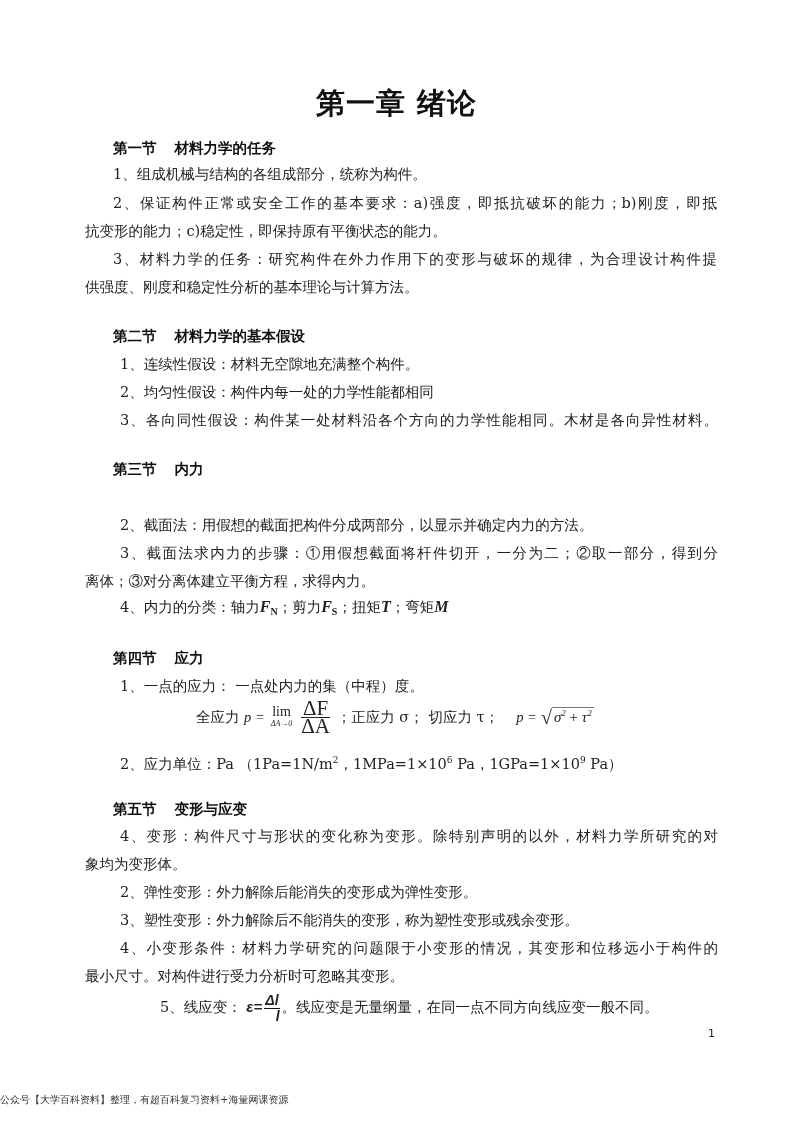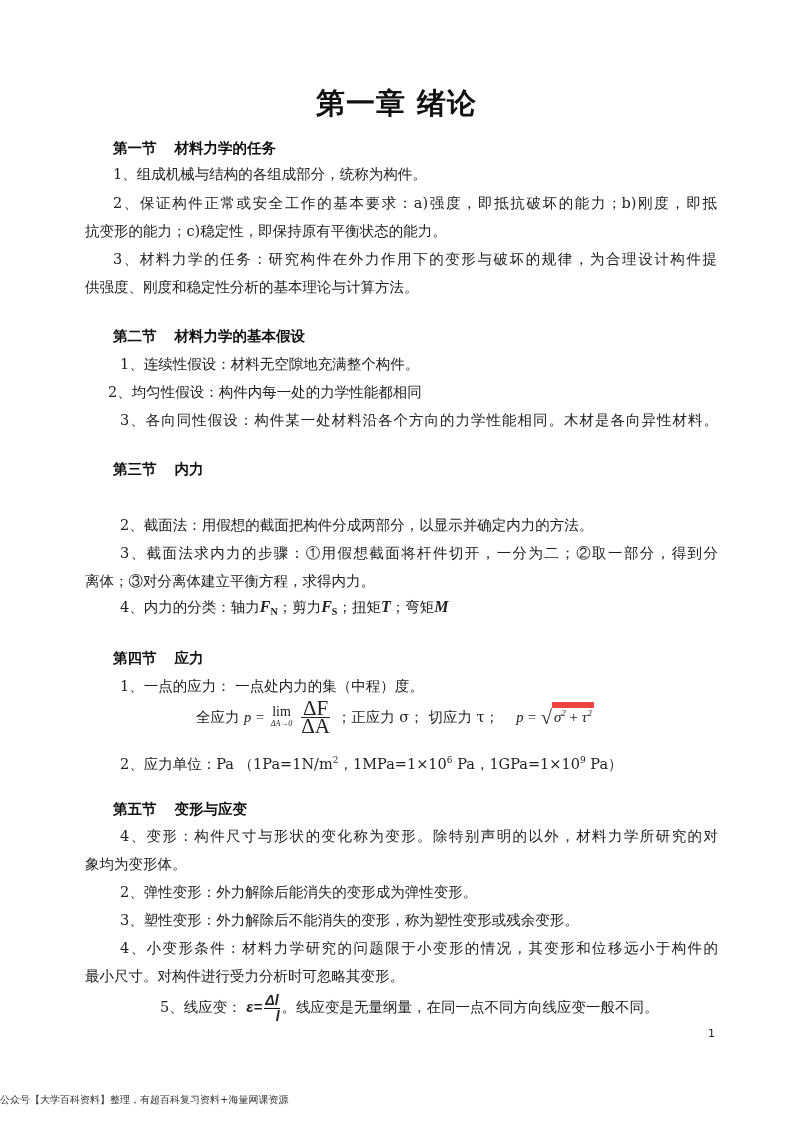--- a/index.html
+++ b/index.html
@@ -34,21 +34,21 @@
     .formula-row { position: absolute; left: 196px; top: 700px; height: 40px; font-size: 14.5px; color: #222; white-space: nowrap; }
     .formula-row > span { display: inline-block; vertical-align: middle; }
     .lim { display: inline-block; text-align: center; line-height: 12px; vertical-align: middle; margin: 0 2px; }
     .lim .l1 { font-family: "Liberation Serif", serif; font-size: 14px; display: block; }
     .lim .l2 { font-family: "Liberation Serif", serif; font-size: 8px; font-style: italic; display: block; }
     .frac { display: inline-block; text-align: center; vertical-align: middle; margin: 0 2px; font-family: "Liberation Serif", serif; font-size: 21px; }
     .frac .num { display: block; border-bottom: 1px solid #222; padding: 0 2px; line-height: 17px; }
     .frac .den { display: block; line-height: 17px; }
     .sqrt { display: inline-block; font-family: "Liberation Serif", serif; font-size: 15px; }
     .sqrt .rad { font-size: 20px; vertical-align: -2px; }
-    .sqrt .body { border-top: 6px solid #ef4444; padding: 1px 2px 0 2px; font-style: italic; }
+    .sqrt .body { border-top: 1px solid #ef4444; padding: 1px 2px 0 2px; font-style: italic; }
     .eps { font-family: "Liberation Sans", "DejaVu Sans", sans-serif; font-weight: bold; font-style: italic; font-size: 15px; }
     .efrac { display: inline-block; vertical-align: middle; text-align: right; font-family: "Liberation Sans", sans-serif; font-weight: bold; font-style: italic; font-size: 14px; margin: 0 2px; }
     .efrac .num { display: block; border-bottom: 1.5px solid #111; line-height: 15px; padding: 0 1px; }
     .efrac .den { display: block; line-height: 15px; }
     .page-number { position: absolute; left: 708px; top: 1027px; font-size: 11px; font-family: "DejaVu Sans", sans-serif; color: #222; }
     .footer { position: absolute; left: 0; width: 679px; top: 1093px; text-align: left; font-size: 10px; color: #333; font-family: "DejaVu Sans", sans-serif; }
   </style>
 </head>
 <body>
 
@@ -62,21 +62,21 @@
   <div class="line ind" style="top:165px;">1、组成机械与结构的各组成部分，统称为构件。</div>
   <div class="line ind" style="top:194px; width:604px; text-align:justify; text-align-last:justify;">2、保证构件正常或安全工作的基本要求：a)强度，即抵抗破坏的能力；b)刚度，即抵</div>
   <div class="line cont" style="top:222px;">抗变形的能力；c)稳定性，即保持原有平衡状态的能力。</div>
   <div class="line ind" style="top:250px; width:604px; text-align:justify; text-align-last:justify;">3、材料力学的任务：研究构件在外力作用下的变形与破坏的规律，为合理设计构件提</div>
   <div class="line cont" style="top:278px;">供强度、刚度和稳定性分析的基本理论与计算方法。</div>
 
   <div class="section-head" style="top:327px;">
     <span>第二节</span><span class="sp"></span><span>材料力学的基本假设</span>
   </div>
   <div class="line ind" style="top:355px; left:120px;">1、连续性假设：材料无空隙地充满整个构件。</div>
-  <div class="line ind" style="top:383px; left:108px;">2、均匀性假设：构件内每一处的力学性能都相同</div>
+  <div class="line ind" style="top:383px; left:120px;">2、均匀性假设：构件内每一处的力学性能都相同</div>
   <div class="line ind" style="top:411px; left:120px; width:598px; text-align:justify; text-align-last:justify;">3、各向同性假设：构件某一处材料沿各个方向的力学性能相同。木材是各向异性材料。</div>
 
   <div class="section-head" style="top:460px;">
     <span>第三节</span><span class="sp"></span><span>内力</span>
   </div>
   <div class="line ind" style="top:516px; left:120px;">2、截面法：用假想的截面把构件分成两部分，以显示并确定内力的方法。</div>
   <div class="line ind" style="top:544px; left:120px; width:598px; text-align:justify; text-align-last:justify;">3、截面法求内力的步骤：①用假想截面将杆件切开，一分为二；②取一部分，得到分</div>
   <div class="line cont" style="top:572px;">离体；③对分离体建立平衡方程，求得内力。</div>
   <div class="line ind" style="top:598px; left:120px;">
     <span>4、内力的分类：</span><span>轴力</span><span class="mb">F</span><span class="sub roman">N</span><span>；剪力</span><span class="mb">F</span><span class="sub roman">S</span><span>；扭矩</span><span class="mb">T</span><span>；弯矩</span><span class="mb">M</span>

